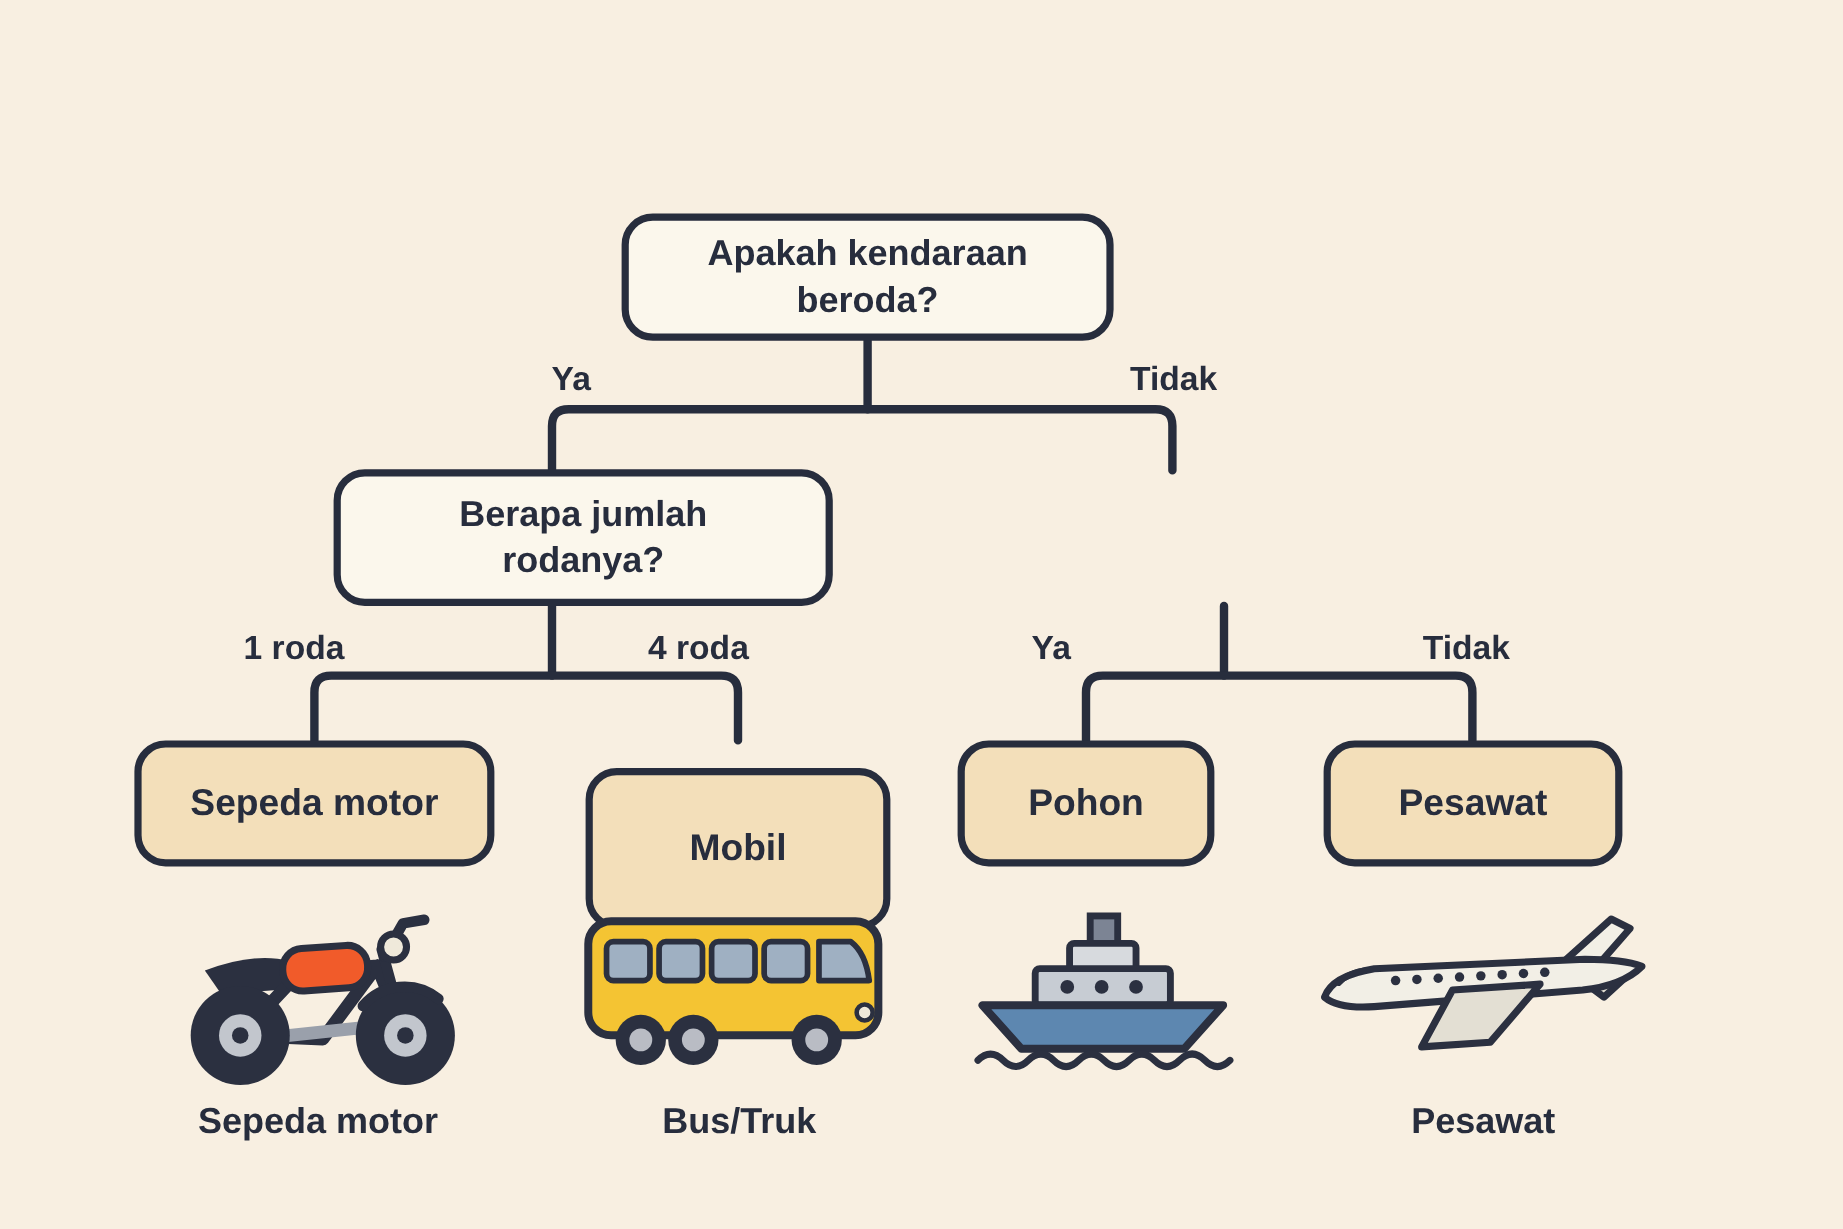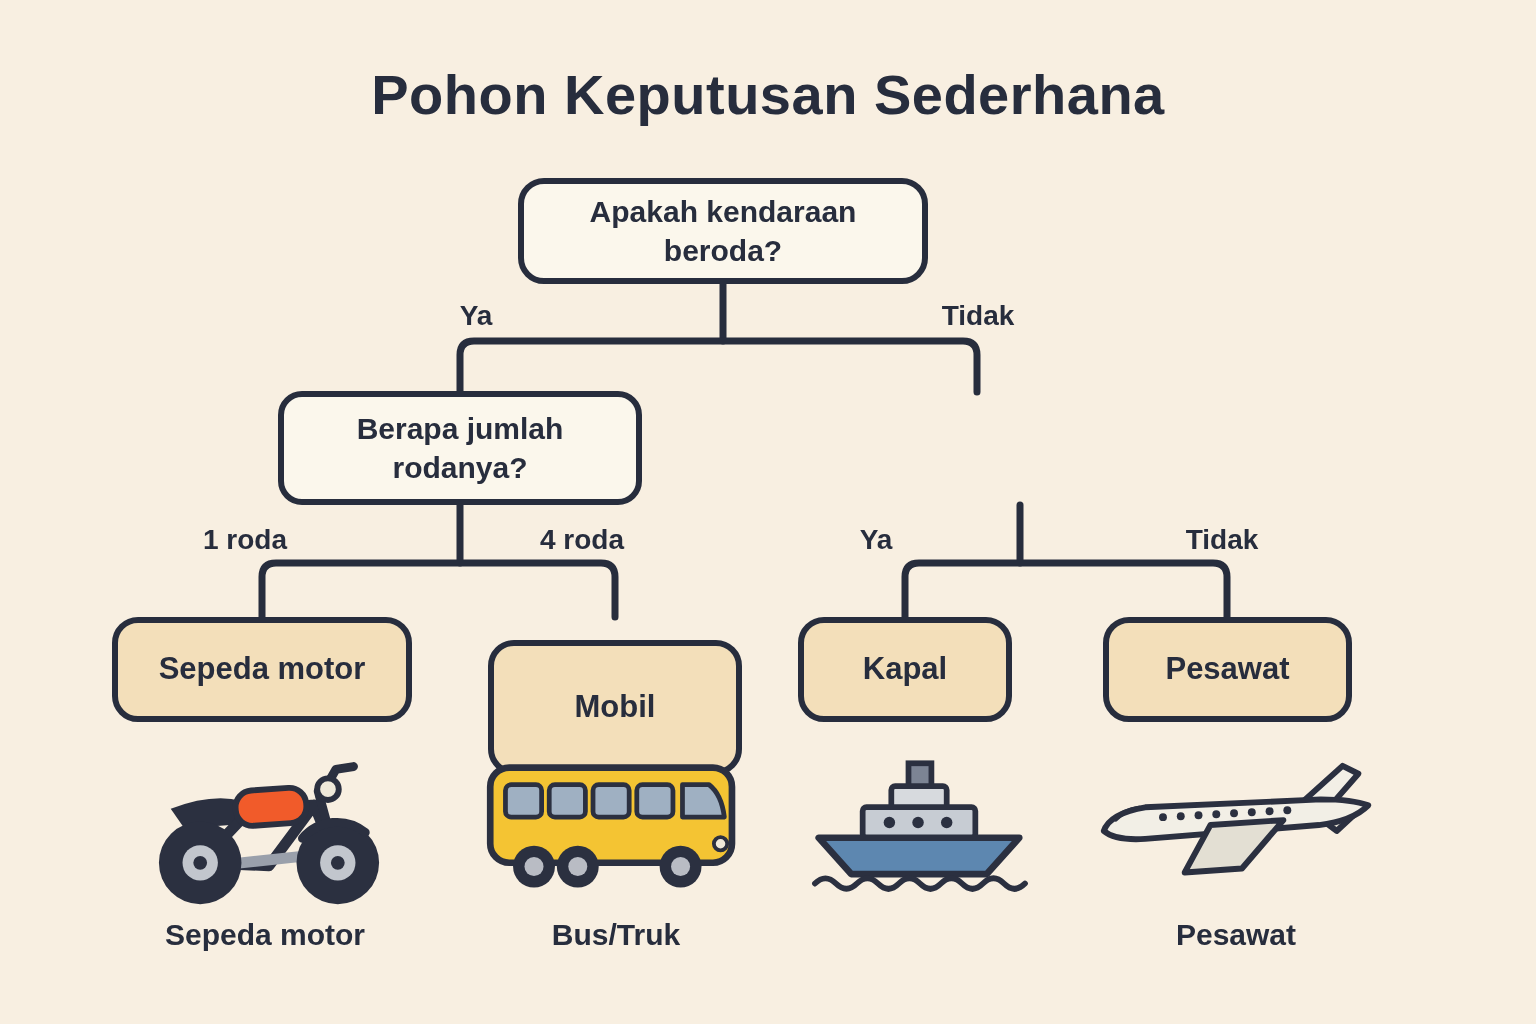--- a/index.html
+++ b/index.html
@@ -29,21 +29,21 @@
     border-radius:26px;
     display:flex;align-items:center;justify-content:center;
     text-align:center;font-weight:700;
     color:var(--ink);
     padding:8px 32px;
     line-height:1.3;
   }
   .qnode{background:var(--node-fill);font-size:30px;}
   .leaf{background:var(--leaf-fill);font-size:31px;}
   #node-root{left:518px;top:178px;width:410px;height:106px;}
-  #node-wheels{left:278px;top:391px;width:364px;height:114px;border-radius:24px;}
+  #node-wheels{left:278px;top:391px;width:416px;height:114px;}
   #node-water{left:843px;top:391px;width:354px;height:114px;}
   #leaf-motor{left:112px;top:617px;width:300px;height:105px;}
   #leaf-mobil{left:488px;top:640px;width:254px;height:135px;}
   #leaf-kapal{left:798px;top:617px;width:214px;height:105px;}
   #leaf-pesawat{left:1103px;top:617px;width:249px;height:105px;}
   .branch-label{
     position:absolute;
     transform:translateX(-50%);
     font-size:28px;font-weight:700;color:var(--ink);
     white-space:nowrap;
@@ -68,21 +68,20 @@
   }
   #cap-motor{left:265px;}
   #cap-bus{left:616px;}
   #cap-plane{left:1236px;}
 </style>
 </head>
 <body>
 
 <div class="canvas">
 
-  <div class="title">Pohon Keputusan Sederhana</div>
 
   <svg class="connectors" viewBox="0 0 1536 1024" fill="none" stroke="#272d3d" stroke-width="7" stroke-linecap="round" stroke-linejoin="round">
     <path d="M723 284 L723 341"></path>
     <path d="M460 392 L460 355 Q460 341 474 341 L963 341 Q977 341 977 355 L977 392"></path>
     <path d="M460 505 L460 563"></path>
     <path d="M262 617 L262 577 Q262 563 276 563 L601 563 Q615 563 615 577 L615 617"></path>
     <path d="M1020 505 L1020 563"></path>
     <path d="M905 617 L905 577 Q905 563 919 563 L1213 563 Q1227 563 1227 577 L1227 617"></path>
     <path d="M615 722 L615 778"></path>
   </svg>
@@ -92,21 +91,21 @@
 
   <div class="branch-label" id="lbl-root-ya">Ya</div>
   <div class="branch-label" id="lbl-root-tidak">Tidak</div>
   <div class="branch-label" id="lbl-2roda">1 roda</div>
   <div class="branch-label" id="lbl-4roda">4 roda</div>
   <div class="branch-label" id="lbl-water-ya">Ya</div>
   <div class="branch-label" id="lbl-water-tidak">Tidak</div>
 
   <div class="leaf" id="leaf-motor">Sepeda motor</div>
   <div class="leaf" id="leaf-mobil">Mobil</div>
-  <div class="leaf" id="leaf-kapal">Kapal</div>
+  <div class="leaf" id="leaf-kapal">Pohon</div>
   <div class="leaf" id="leaf-pesawat">Pesawat</div>
 
   <div class="vehicle" id="icon-motor">
     <svg viewBox="0 0 260 175">
       <g stroke-linecap="round" stroke-linejoin="round">
         <path d="M30 70 Q72 54 102 62 L97 86 L44 90 Z" fill="#2b3040"></path>
         <path d="M60 125 L110 72 L176 66 L200 125 M60 125 L130 128 L176 66" fill="none" stroke="#2b3040" stroke-width="11"></path>
         <path d="M92 126 L168 118" stroke="#9aa0ab" stroke-width="11"></path>
         <rect x="96" y="50" width="72" height="36" rx="17" fill="#f15b2a" stroke="#2b3040" stroke-width="6" transform="rotate(-4 132 68)"></rect>
         <path d="M200 125 L180 52" stroke="#2b3040" stroke-width="9"></path>

